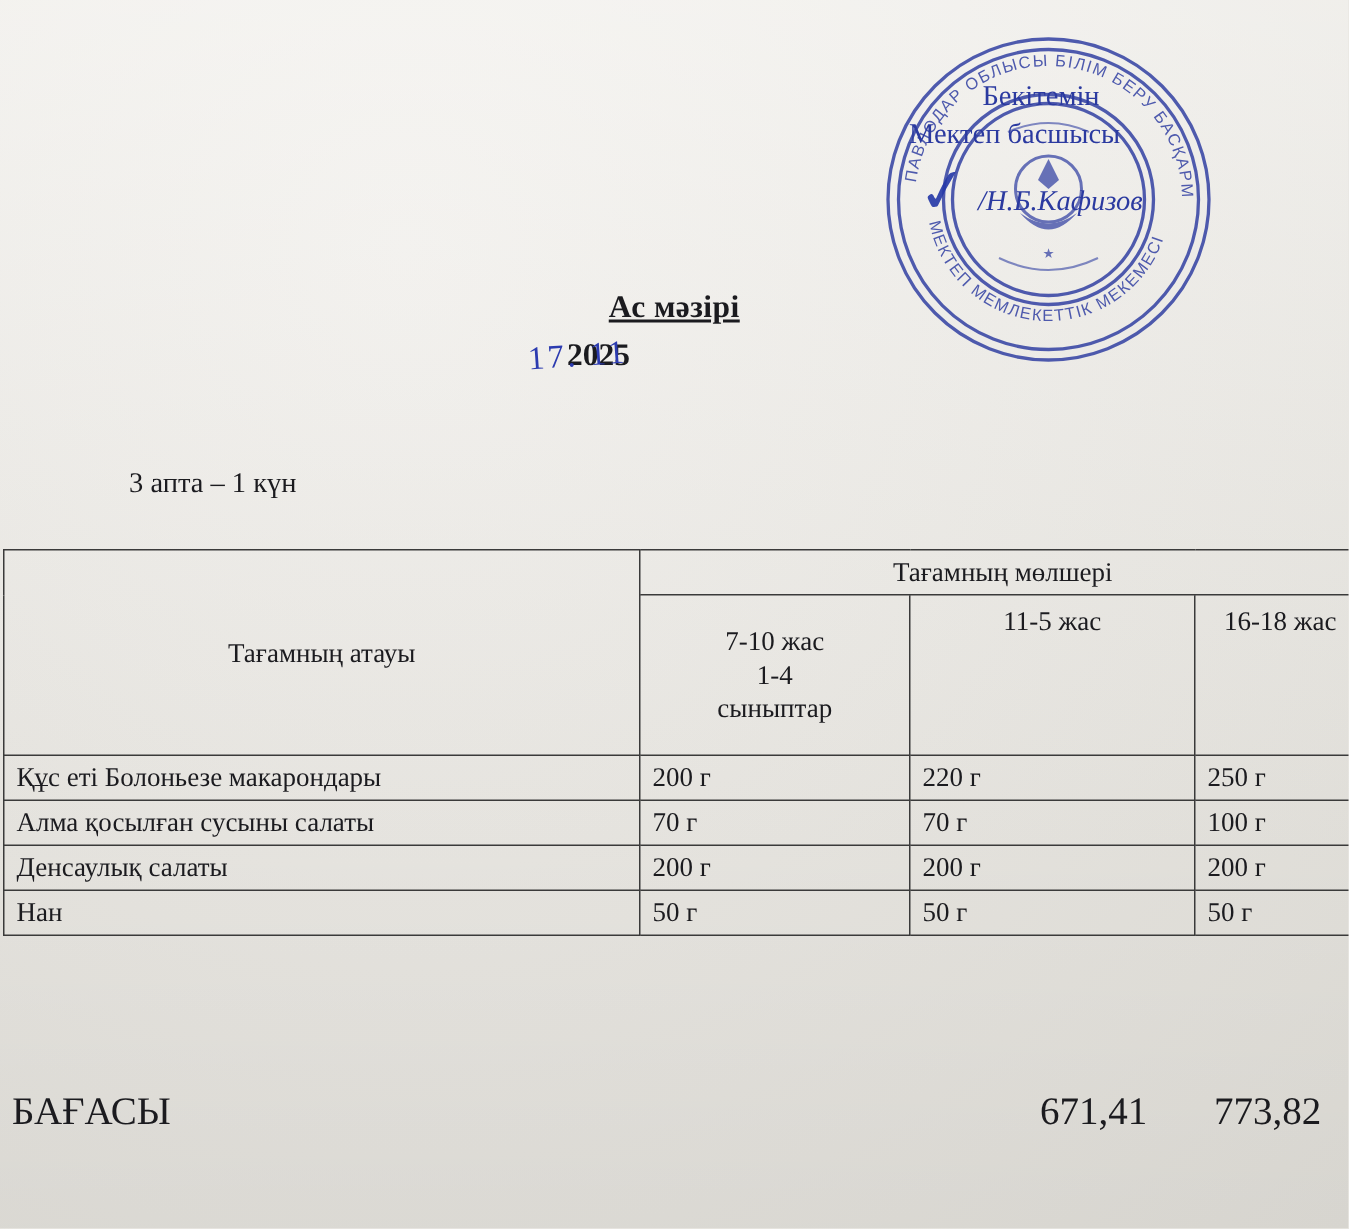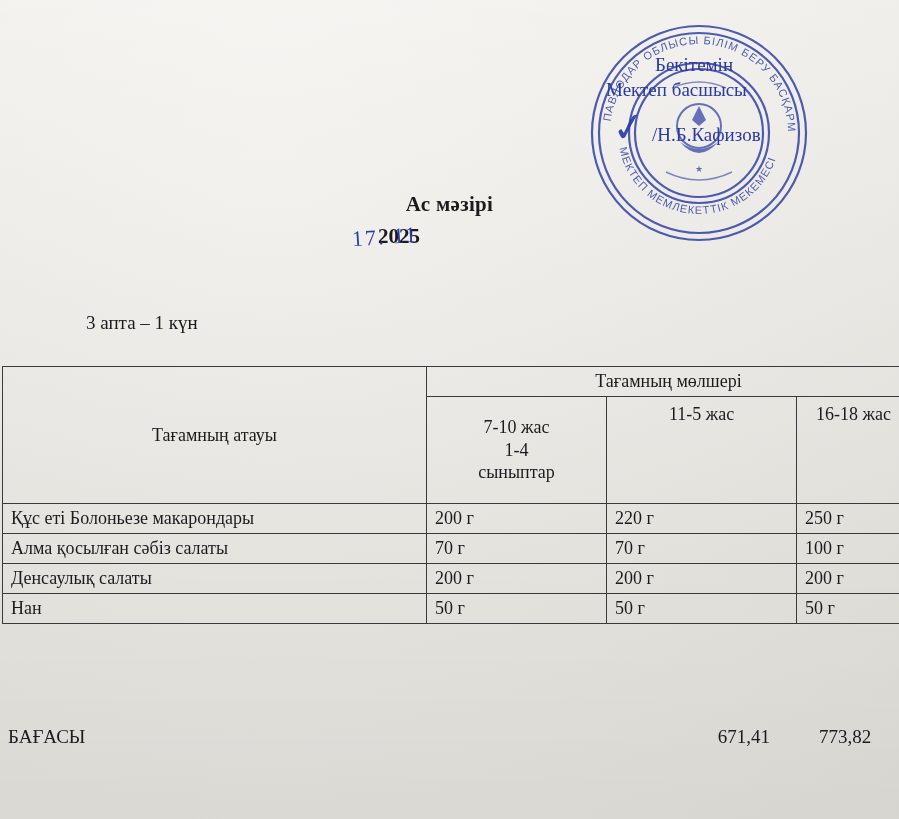--- a/index.html
+++ b/index.html
@@ -38,21 +38,21 @@
     width: 300px;
     color: #2b3aa0;
     font-family: "Liberation Serif", serif;
     font-size: 19px;
     line-height: 1.32;
     text-align: left;
     z-index: 4;
   }
   .approval .line1 { margin-left: 55px; }
   .approval .line2 { margin-left: 6px; }
-  .approval .line3 { margin-left: 52px; margin-top: 20px; }
+  .approval .line3 { margin-left: 52px; margin-top: 20px; font-style: italic; }
 
   .stamp {
     position: absolute;
     top: 22px;
     left: 588px;
     width: 222px;
     height: 222px;
     z-index: 3;
     opacity: 0.82;
   }
@@ -71,20 +71,21 @@
   
   .title {
     position: absolute;
     top: 192px;
     left: 0;
     width: 899px;
     text-align: center;
     font-size: 21px;
     font-weight: bold;
     letter-spacing: 0.3px;
+    text-decoration: underline;
   }
   .year {
     position: absolute;
     top: 224px;
     left: 0;
     width: 798px;
     text-align: center;
     font-size: 21px;
     font-weight: bold;
   }
@@ -139,29 +140,29 @@
   .dish { text-align: left; }
   .amt  { text-align: left; padding-left: 10px; }
 
   
   .price-row {
     position: absolute;
     top: 726px;
     left: 0;
     width: 899px;
     height: 30px;
-    font-size: 19px;
+    font-size: 26px;
   }
   .price-label {
     position: absolute;
     left: 8px;
     top: 0;
   }
   .price-v1 { position: absolute; left: 426px; top: 0; width: 180px; text-align: center; }
-  .price-v2 { position: absolute; left: 580px; top: 0; width: 190px; text-align: right; }
+  .price-v2 { position: absolute; left: 634px; top: 0; width: 190px; text-align: center; }
   .price-v3 { position: absolute; left: 790px; top: 0; width: 110px; text-align: center; }
 </style>
 </head>
 <body>
 
 <div class="paper"></div>
 
 <svg class="stamp" viewBox="0 0 222 222" xmlns="http://www.w3.org/2000/svg">
   <g fill="none" stroke="#2b3aa0" stroke-width="2.2">
     <circle cx="111" cy="111" r="107"></circle>
@@ -229,21 +230,21 @@
       </td>
     </tr>
 
     <tr>
       <td class="dish">Құс еті Болоньезе макарондары</td>
       <td class="amt">200 г</td>
       <td class="amt">220 г</td>
       <td class="amt">250 г</td>
     </tr>
     <tr>
-      <td class="dish">Алма қосылған сәбіз салаты</td>
+      <td class="dish">Алма қосылған сусыны салаты</td>
       <td class="amt">70 г</td>
       <td class="amt">70 г</td>
       <td class="amt">100 г</td>
     </tr>
     <tr>
       <td class="dish">Денсаулық салаты</td>
       <td class="amt">200 г</td>
       <td class="amt">200 г</td>
       <td class="amt">200 г</td>
     </tr>

